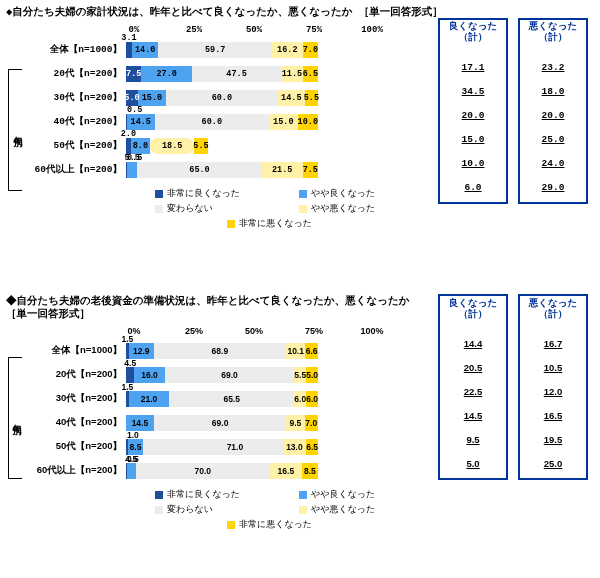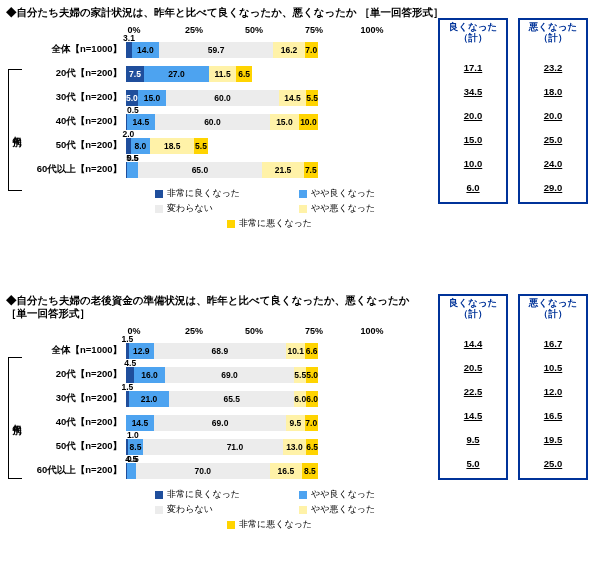--- a/index.html
+++ b/index.html
@@ -160,21 +160,21 @@
   .legend .sw.c1 { background: #4da3f0; }
   .legend .sw.c2 { background: #ececec; }
   .legend .sw.c3 { background: #fff2a8; }
   .legend .sw.c4 { background: #ffd400; }
 </style>
 </head>
 <body>
 
 <div class="page">
 
-  <div class="block" style="position:absolute; left:6px; top:6px; width:588px;">
+  <div class="block" style="position:absolute; left:6px; top:6px; width:588px;font-family:Liberation Mono, monospace;">
 
     <div class="title">◆自分たち夫婦の家計状況は、昨年と比べて良くなったか、悪くなったか ［単一回答形式］</div>
 
     <div class="axis" style="margin-top:6px; width:360px;">
       <div class="tick" style="left:8px;">0%</div>
       <div class="tick" style="left:68px;">25%</div>
       <div class="tick" style="left:128px;">50%</div>
       <div class="tick" style="left:188px;">75%</div>
       <div class="tick" style="left:246px;">100%</div>
     </div>
@@ -204,20 +204,23 @@
 
       <div class="row">
         <div class="labelcol">20代【n=200】</div>
         <div class="bar">
           <div class="seg s0" style="width:18px;">
               <span class="lab">7.5</span>
             </div>
           <div class="seg s1" style="width:64.8px;">
               <span class="lab">27.0</span>
             </div>
+          <div class="seg s2" style="width:114px;">
+              <span class="lab">47.5</span>
+            </div>
           <div class="seg s3" style="width:27.6px;">
               <span class="lab">11.5</span>
             </div>
           <div class="seg s4" style="width:15.6px;">
               <span class="lab">6.5</span>
             </div>
         </div>
       </div>
 
       <div class="row">
@@ -264,21 +267,21 @@
 
       <div class="row">
         <div class="labelcol">50代【n=200】</div>
         <div class="bar">
           <div class="seg s0" style="width:4.8px;">
               <span class="lab out-top">2.0</span>
             </div>
           <div class="seg s1" style="width:19.2px;">
               <span class="lab">8.0</span>
             </div>
-          <div class="seg s3" style="width:44.4px;">
+          <div class="seg s3" style="width:44.4px;border-radius:8px;">
               <span class="lab">18.5</span>
             </div>
           <div class="seg s4" style="width:13.2px;">
               <span class="lab">5.5</span>
             </div>
         </div>
       </div>
 
       <div class="row">
         <div class="labelcol">60代以上【n=200】</div>

